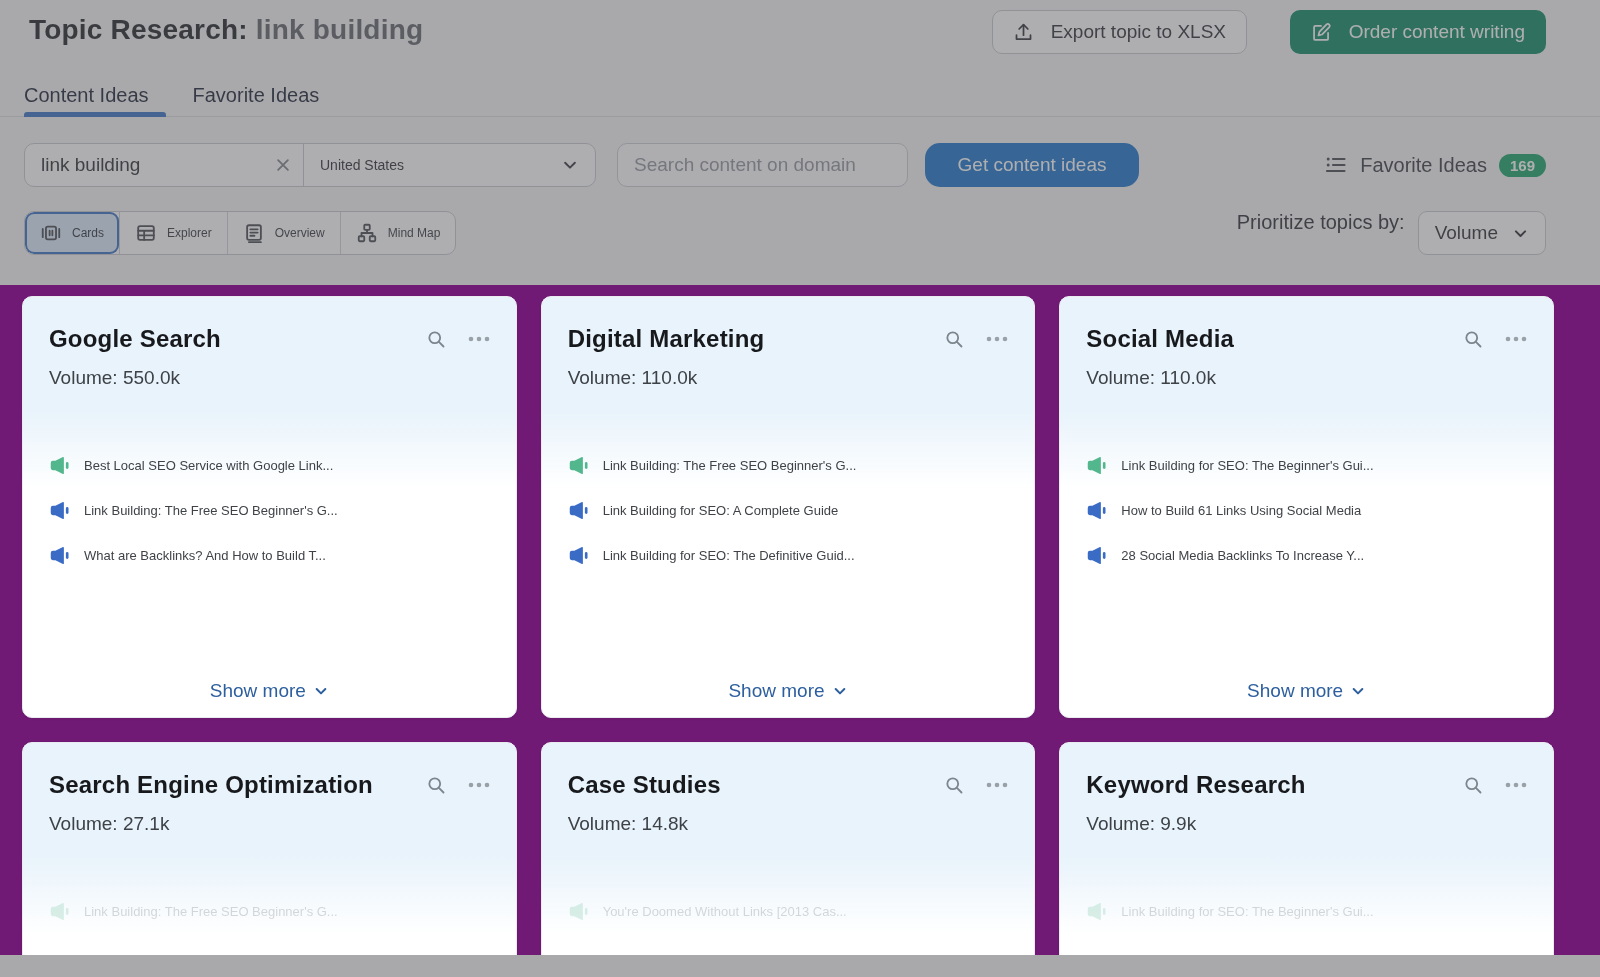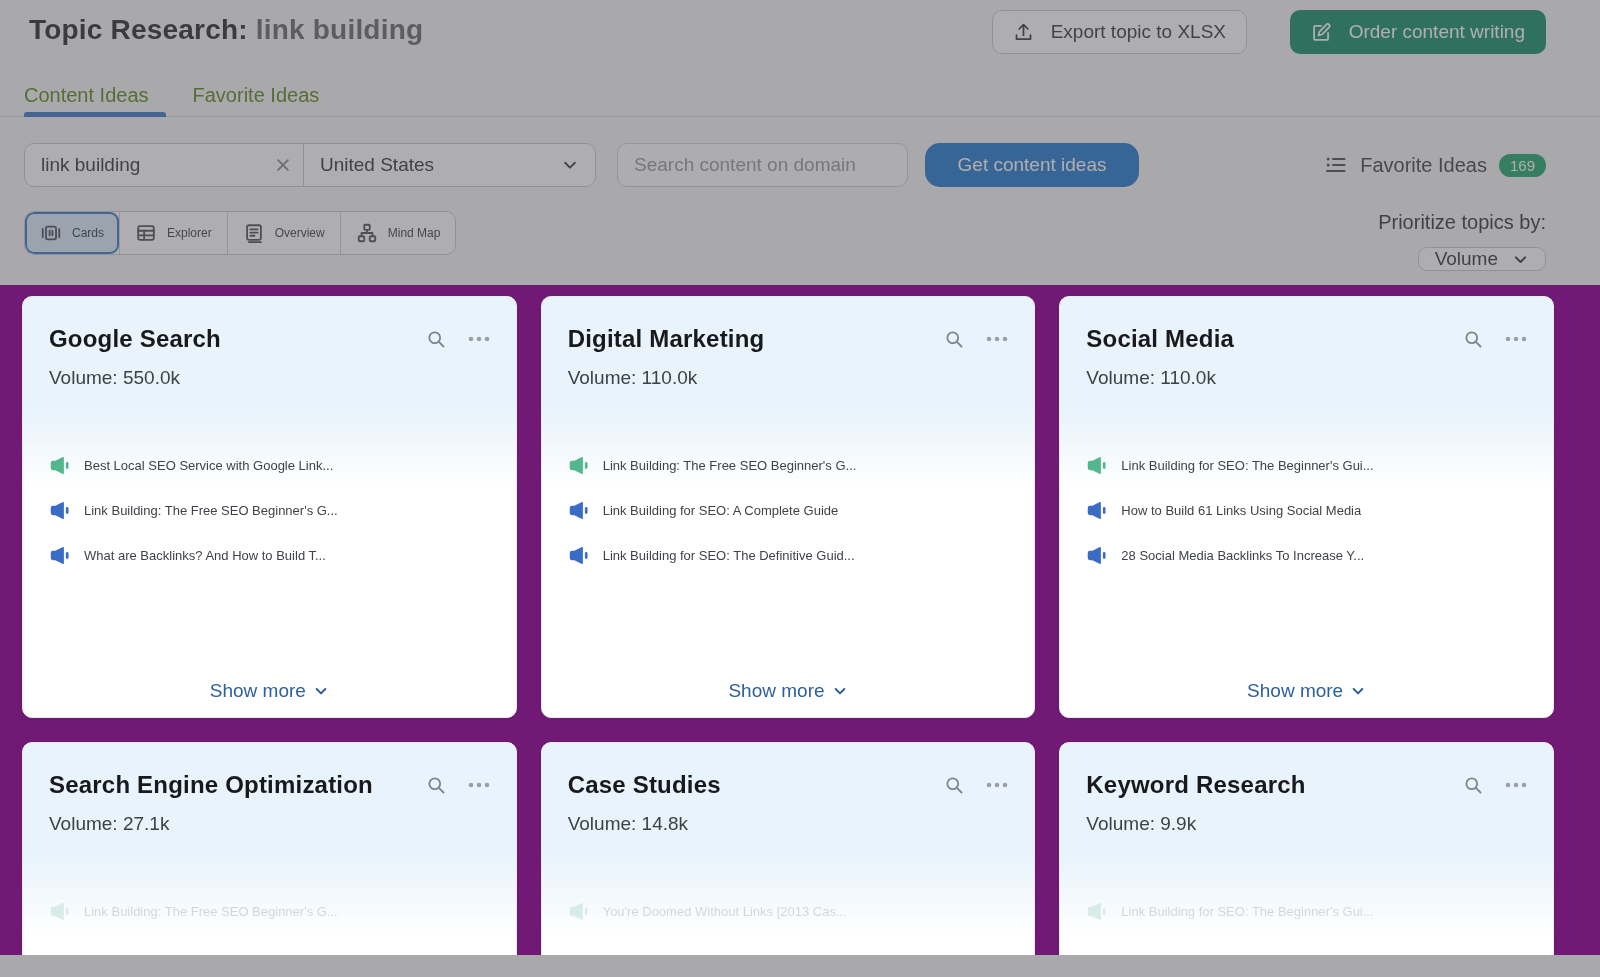--- a/index.html
+++ b/index.html
@@ -13,56 +13,56 @@
 
   
   .page-title{top:14px;left:29px;font-size:28px;font-weight:700;color:#17191c;letter-spacing:.2px;}
   .page-title .q{color:#585d63;margin-left:8px;}
 
   .btn{display:flex;align-items:center;gap:17px;height:44px;border-radius:10px;
        font-size:19px;cursor:pointer;border:1px solid transparent;box-sizing:border-box;padding:0 20px;}
   .btn-export{top:10px;right:353px;background:#ffffff;border-color:#c3c7cd;color:#24272c;}
   .btn-order{top:10px;right:54px;background:#00855a;color:#ffffff;}
 
-  .tabs{top:84px;left:24px;display:flex;gap:44px;font-size:20px;color:#4d7c0f;}
+  .tabs{top:84px;left:24px;display:flex;gap:44px;font-size:20px;color:#0f172a;}
   .tab{cursor:pointer;padding-bottom:12px;}
   .tabs-line{top:116px;left:0;right:0;height:1px;background:#d8dadf;}
   .tab-underline{top:112px;left:24px;width:142px;height:5px;border-radius:3px 3px 0 0;background:#2f6ac0;}
 
   
   .search-row-y{top:143px;height:44px;}
   .kw-group{left:24px;width:572px;display:flex;align-items:center;background:#fff;
             border:1px solid #c3c7cd;border-radius:10px;box-sizing:border-box;height:44px;}
   .kw-input{flex:none;width:222px;border:0;outline:0;background:transparent;font-size:19px;
             color:#22252a;padding:0 0 0 16px;font-family:inherit;}
   .kw-clear{flex:none;width:40px;display:flex;justify-content:center;cursor:pointer;color:#767c84;}
   .kw-sep{flex:none;width:1px;height:44px;background:#c3c7cd;}
   .region{flex:1;display:flex;align-items:center;justify-content:space-between;
-          padding:0 16px;font-size:19px;color:#22252a;cursor:pointer;text-align:center;}
+          padding:0 16px;font-size:14px;color:#22252a;cursor:pointer;text-align:center;}
   .domain-input{left:617px;width:291px;height:44px;box-sizing:border-box;border:1px solid #c6cad0;
             border-radius:10px;background:#fdfdfe;font-size:19px;padding:0 16px;color:#22252a;
             outline:0;font-family:inherit;}
   .domain-input::placeholder{color:#8b9199;}
   .btn-submit{left:925px;width:214px;height:44px;border:0;border-radius:15px;background:#0e6dca;
             color:#fff;font-size:19px;justify-content:center;}
   .fav{right:54px;height:44px;display:flex;align-items:center;gap:12px;cursor:pointer;}
   .fav-label{font-size:20px;color:#2f3338;}
-  .fav-badge{background:#0e9f62;color:#fff;font-size:15px;font-weight:400;border-radius:13px;
+  .fav-badge{background:#0e9f62;color:#fff;font-size:15px;font-weight:700;border-radius:13px;
             padding:4px 11px;line-height:1;}
 
   
   .switch-row-y{top:211px;height:44px;}
   .segments{left:24px;display:flex;background:#fff;border:1px solid #c3c7cd;border-radius:10px;
             height:44px;box-sizing:border-box;overflow:hidden;}
   .seg{display:flex;align-items:center;gap:10px;padding:0 15px;font-size:12px;color:#2b2f35;
        cursor:pointer;border-left:1px solid #ccd0d5;}
   .seg:first-child{border-left:0;}
   .seg.active{background:#d9e8fb;box-shadow:inset 0 0 0 2px #2e6bc2;border-radius:9px;color:#1f242a;}
   .seg .sicon{color:#3c4147;}
-  .prioritize{right:54px;display:flex;align-items:flex-end;gap:13px;height:44px;flex-direction:column;}
+  .prioritize{right:54px;display:flex;align-items:flex-start;gap:13px;height:44px;}
   .prioritize-label{font-size:20px;color:#22252a;}
   .vol-select{display:flex;align-items:center;gap:14px;height:42px;padding:0 16px;background:#fff;
             border:1px solid #c3c7cd;border-radius:9px;font-size:19px;color:#1f2227;cursor:pointer;}
 
   
   .content{top:285px;left:0;width:1600px;height:670px;background:#701a75;overflow:hidden;}
   .cards-grid{position:absolute;top:11px;left:22px;right:46px;display:grid;
             grid-template-columns:repeat(3,1fr);gap:24px 24px;grid-auto-rows:422px;}
   .card{position:relative;background:#fff;border:1px solid #e9ebef;border-radius:10px;
         box-shadow:0 1px 3px rgba(20,30,40,.06);overflow:hidden;

